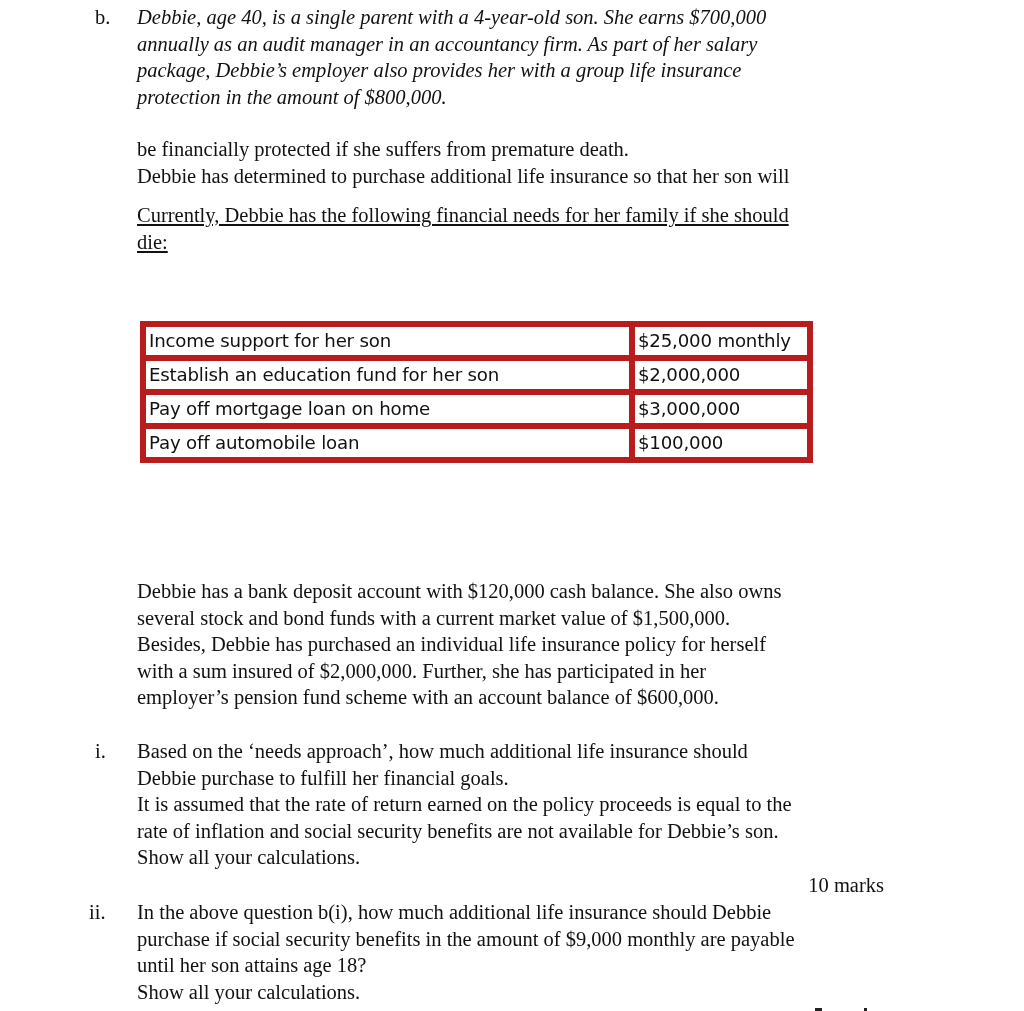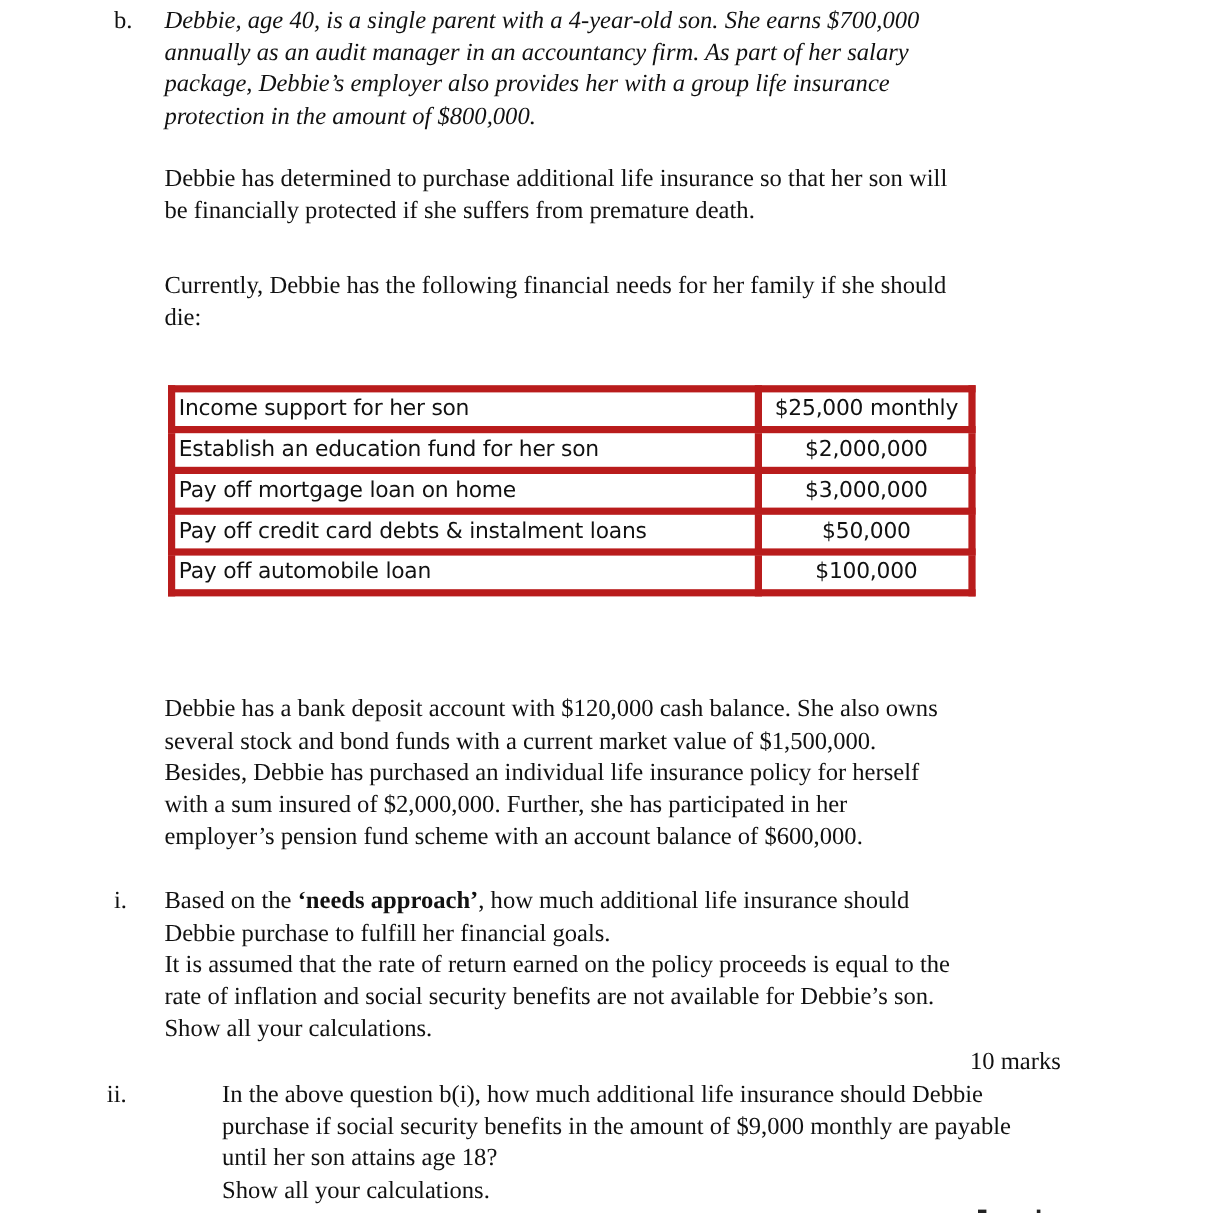--- a/index.html
+++ b/index.html
@@ -21,42 +21,42 @@
       position: absolute;
       width: 40px;
     }
     .para {
       position: absolute;
       left: 137px;
       width: 760px;
       margin: 0;
     }
     .para .line { display: block; white-space: nowrap; }
-    b.strong { font-weight: bold; }
+    b.strong { font-weight: normal; }
 
     
     .needs-table {
       position: absolute;
       left: 140px;
       top: 321px;
       border-collapse: collapse;
       font-family: "DejaVu Sans", "Liberation Sans", sans-serif;
       font-size: 18.2px;
       color: #111111;
     }
     .needs-table td {
       border: 6px solid #b91c1c;
       height: 28px;
       padding: 0 1px 0 3px;
       line-height: 28px;
       white-space: nowrap;
       letter-spacing: -0.2px;
     }
     .needs-table td.item { width: 479px; }
-    .needs-table td.amount { width: 168px; text-align: center; padding-right: 1px; }
+    .needs-table td.amount { width: 168px; text-align: left; padding-right: 1px; }
 
     .marks {
       position: absolute;
       right: 140px;
       top: 872px;
       white-space: nowrap;
     }
     .cutoff {
       position: absolute;
       top: 1008px;
@@ -70,46 +70,42 @@
 <div class="label" style="left:95px; top:4px;">b.</div>
 
 <p class="para" style="top:4px;font-style:italic;">
   <span class="line">Debbie, age 40, is a single parent with a 4-year-old son. She earns $700,000</span>
   <span class="line">annually as an audit manager in an accountancy firm. As part of her salary</span>
   <span class="line">package, Debbie’s employer also provides her with a group life insurance</span>
   <span class="line">protection in the amount of $800,000.</span>
 </p>
 
 <p class="para" style="top:136px;">
+  <span class="line">be financially protected if she suffers from premature death.</span>
   <span class="line">Debbie has determined to purchase additional life insurance so that her son will</span>
-  <span class="line">be financially protected if she suffers from premature death.</span>
 </p>
 
-<p class="para" style="top:225px;">
+<p class="para" style="top:202px;text-decoration:underline;">
   <span class="line">Currently, Debbie has the following financial needs for her family if she should</span>
   <span class="line">die:</span>
 </p>
 
 <table class="needs-table">
   <tbody>
     <tr>
       <td class="item">Income support for her son</td>
       <td class="amount">$25,000 monthly</td>
     </tr>
     <tr>
       <td class="item">Establish an education fund for her son</td>
       <td class="amount">$2,000,000</td>
     </tr>
     <tr>
       <td class="item">Pay off mortgage loan on home</td>
       <td class="amount">$3,000,000</td>
-    </tr>
-    <tr>
-      <td class="item">Pay off credit card debts &amp; instalment loans</td>
-      <td class="amount">$50,000</td>
     </tr>
     <tr>
       <td class="item">Pay off automobile loan</td>
       <td class="amount">$100,000</td>
     </tr>
   </tbody>
 </table>
 
 <p class="para" style="top:578px;">
   <span class="line">Debbie has a bank deposit account with $120,000 cash balance. She also owns</span>
@@ -124,21 +120,21 @@
   <span class="line"><span>Based on the </span><b class="strong">‘needs approach’</b><span>, how much additional life insurance should</span></span>
   <span class="line">Debbie purchase to fulfill her financial goals.</span>
   <span class="line">It is assumed that the rate of return earned on the policy proceeds is equal to the</span>
   <span class="line">rate of inflation and social security benefits are not available for Debbie’s son.</span>
   <span class="line">Show all your calculations.</span>
 </p>
 
 <div class="marks">10 marks</div>
 
 <div class="label" style="left:89px; top:899px;">ii.</div>
-<p class="para" style="top:899px;margin-left:48px;">
+<p class="para" style="top:899px;">
   <span class="line">In the above question b(i), how much additional life insurance should Debbie</span>
   <span class="line">purchase if social security benefits in the amount of $9,000 monthly are payable</span>
   <span class="line">until her son attains age 18?</span>
   <span class="line">Show all your calculations.</span>
 </p>
 
 <div class="cutoff" style="left:815px; width:7px;"></div>
 <div class="cutoff" style="left:864px; width:3px;"></div>
 
 </body></html>

